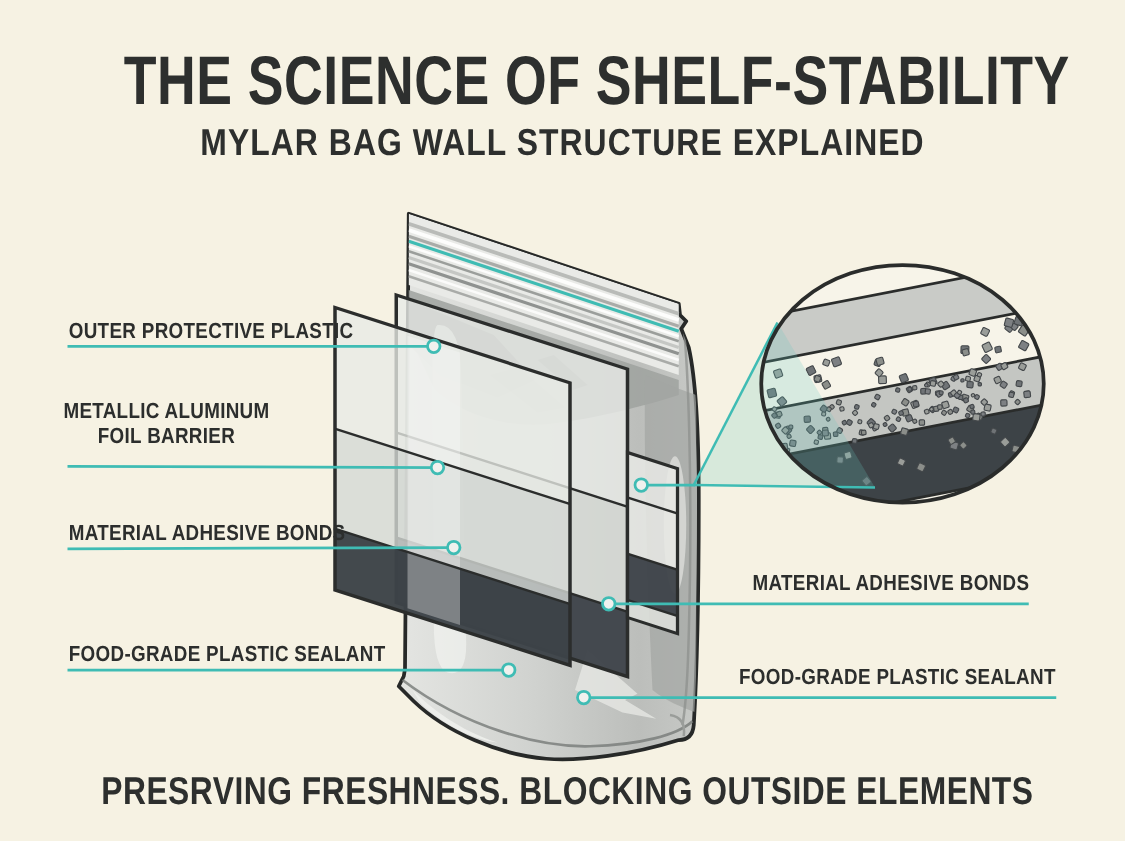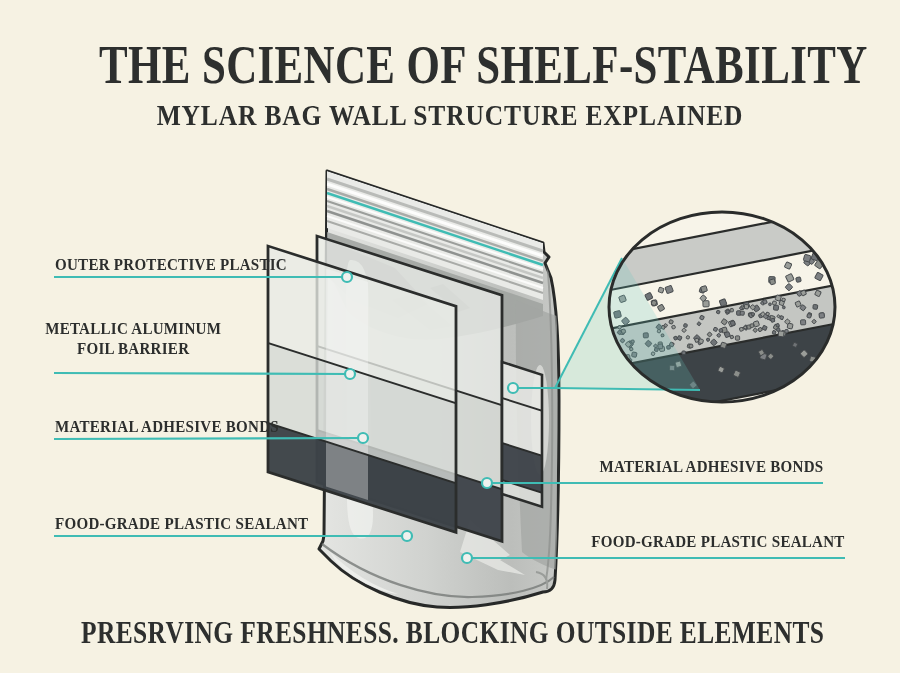--- a/index.html
+++ b/index.html
@@ -1,20 +1,20 @@
 <!DOCTYPE html>
 <html style="--bg: #f6f2e3; --ink: #2d2f2e; --teal: #3fbcb4;"><head>
 <meta charset="utf-8">
 <style>
   :root { --bg:#f6f2e3; --ink:#2d2f2e; --teal:#3fbcb4; }
   html,body { margin:0; padding:0; }
   .stage {
     position:relative; width:900px; height:673px; overflow:hidden;
     background:var(--bg);
-    font-family:Liberation Serif, serif;
+    font-family:Liberation Sans, sans-serif;
     color:var(--ink);
   }
   .stage svg { position:absolute; left:0; top:0; }
   .headline {
     position:absolute; left:0; right:0; text-align:center;
     font-weight:700; color:var(--ink); line-height:1.05; white-space:nowrap;
   }
   .title    { top:36px;  font-size:55px; transform:scaleX(.78); letter-spacing:.5px; }
   .subtitle { top:99px;  font-size:30px; transform:scaleX(.85); letter-spacing:1px; }
   .tagline  { top:617px; font-size:31px; transform:scaleX(.82); letter-spacing:.5px; }

